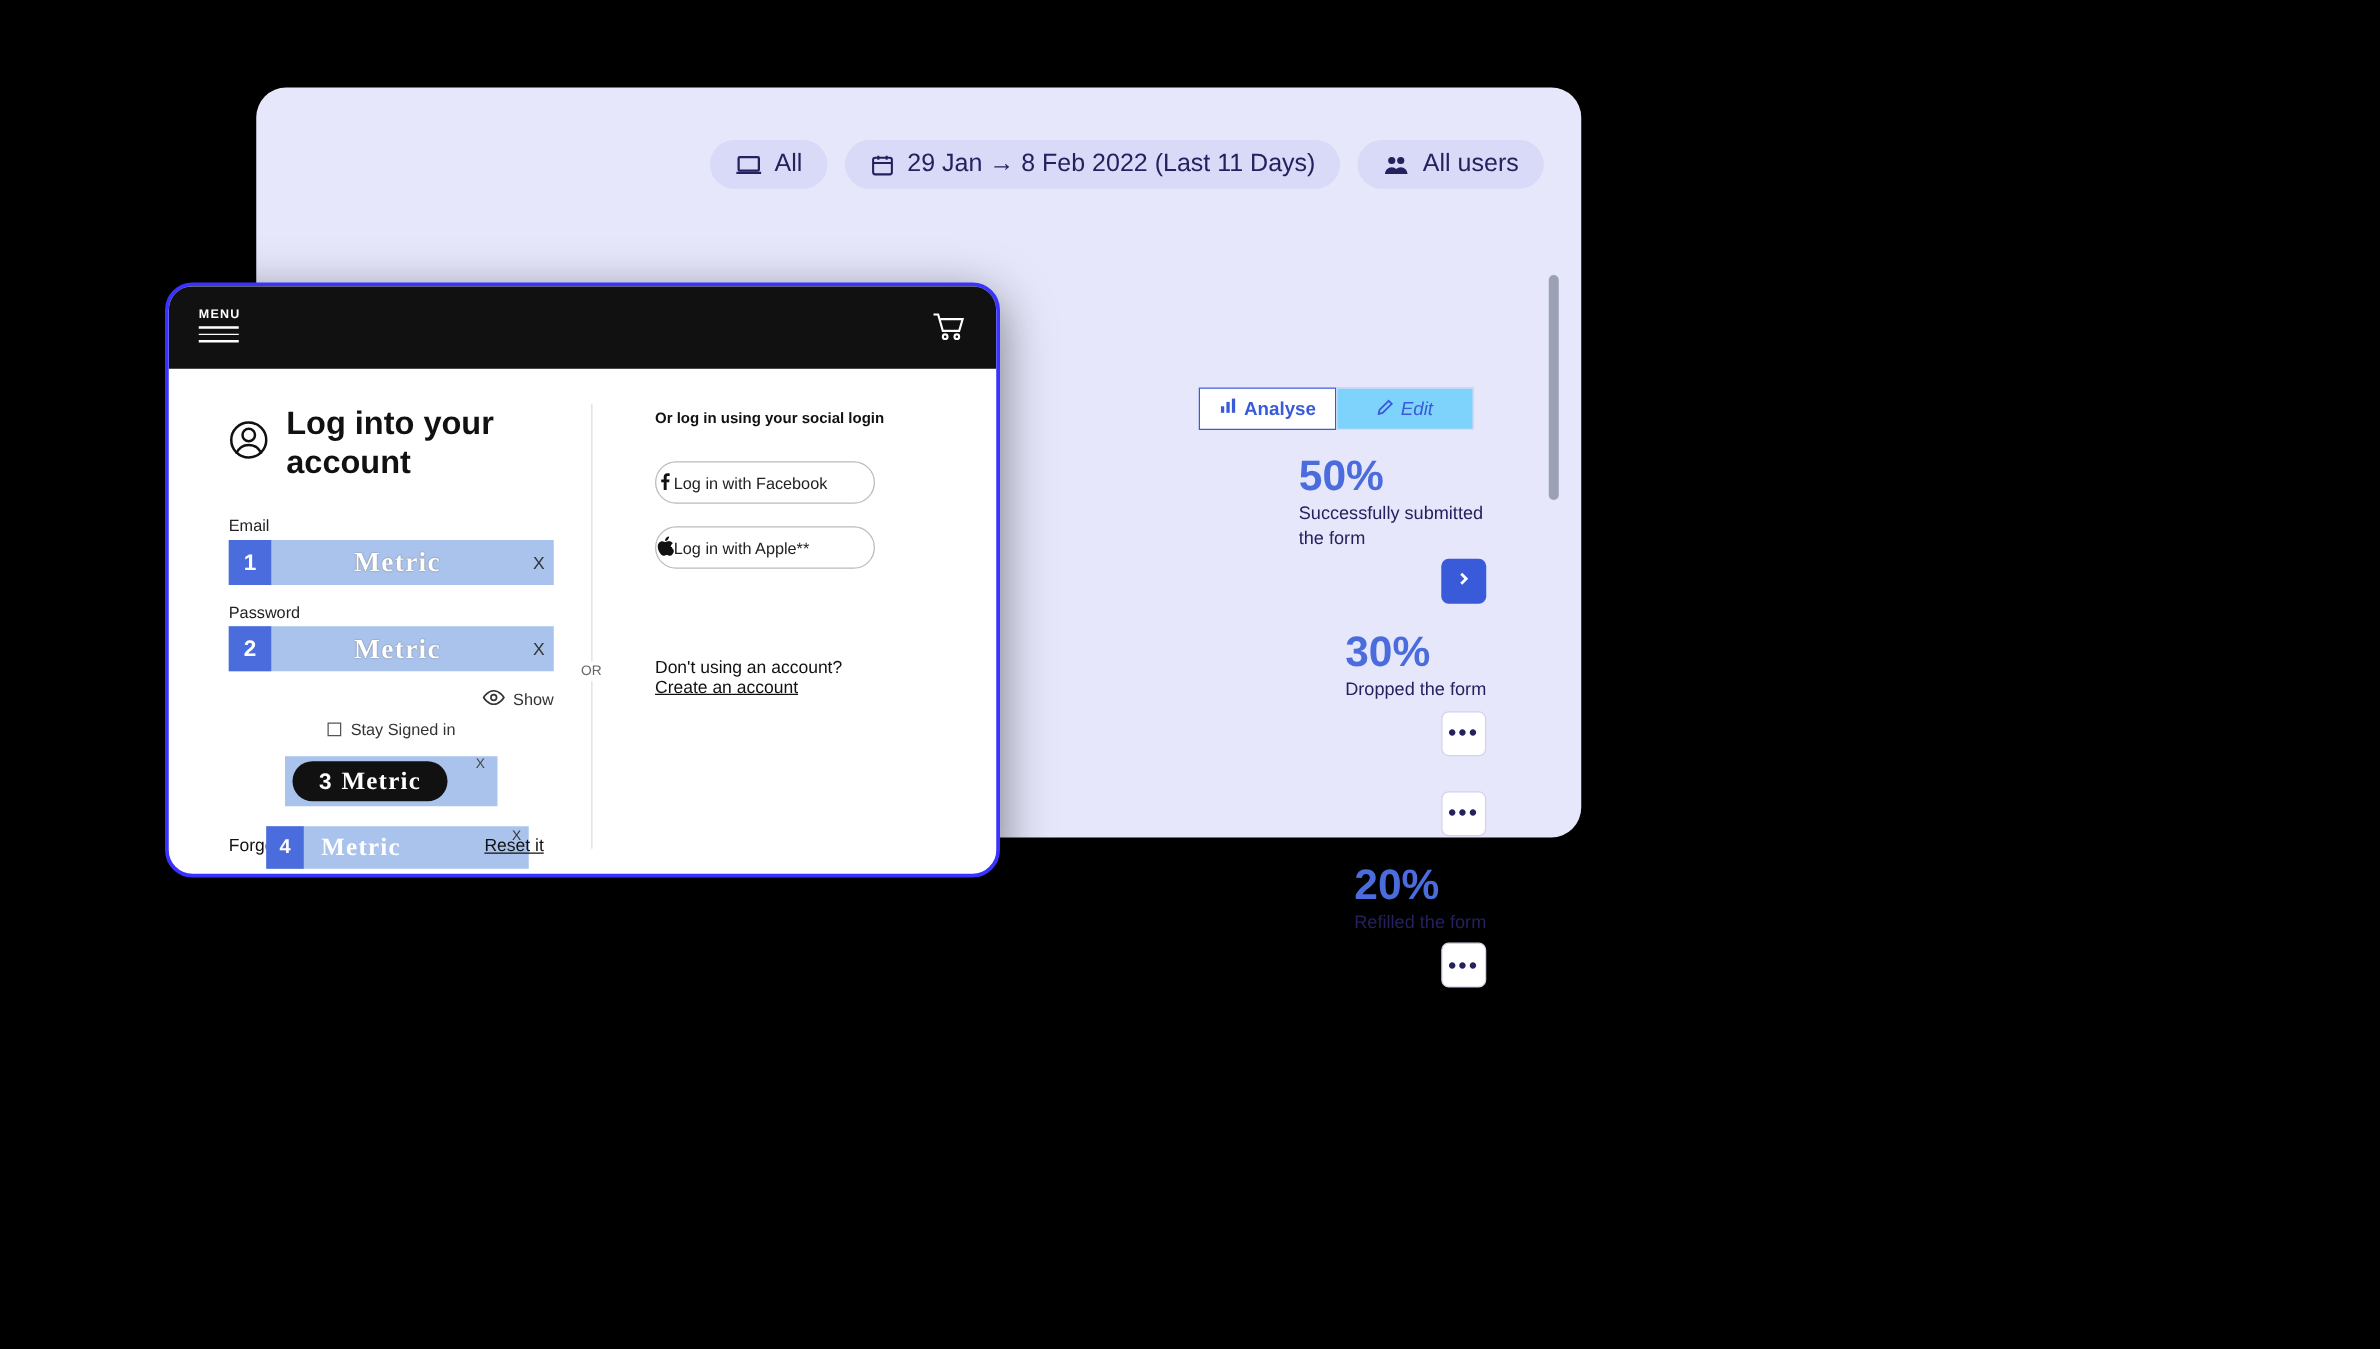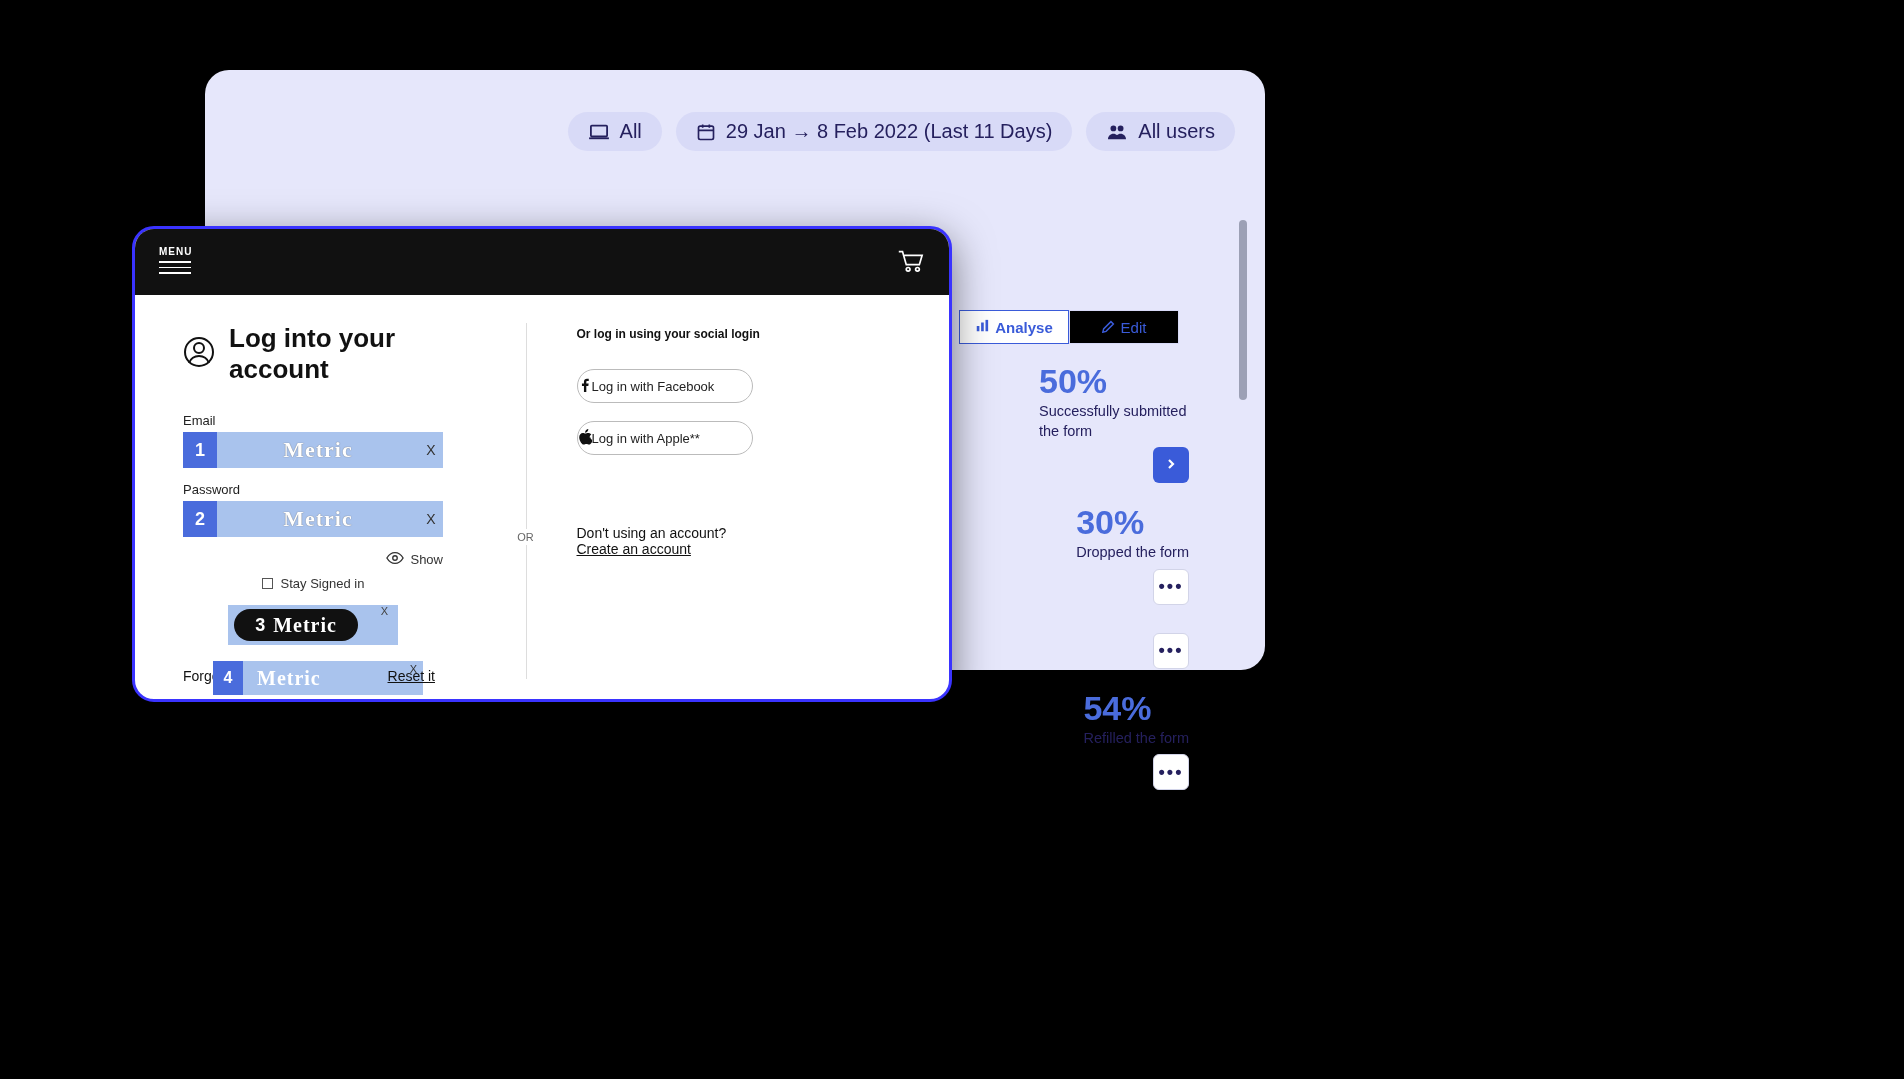--- a/index.html
+++ b/index.html
@@ -78,23 +78,24 @@
     gap: 6px;
     cursor: pointer;
   }
   .seg-btn.active {
     background: #fff;
     color: #3a5bd9;
     border: 1.5px solid #3a5bd9;
     font-weight: 600;
   }
   .seg-btn.inactive {
-    background: #000000;
+    background: #7dd3fc;
     color: #3a5bd9;
     border: 1.5px solid #d8daf7;
+    font-style: italic;
   }
   .stat-row {
     display: flex;
     align-items: flex-end;
     justify-content: space-between;
     margin-bottom: 22px;
     flex-direction: column;
   }
   .stat-info { flex: 1; }
   .stat-pct {
@@ -123,21 +124,21 @@
   }
   .stat-action.primary { background: #3a5bd9; color: #fff; }
   .stat-action.outline { background: #fff; border: 1.2px solid #d2d4e8; color: #25205e; }
   .dots { font-size: 18px; letter-spacing: 2px; font-weight: 700; }
 
   
   .device {
     position: absolute;
     left: 132px;
     top: 226px;
-    width: 820px;
+    width: 668px;
     height: 476px;
     background: #fff;
     border-radius: 22px;
     border: 3px solid #3a33ff;
     overflow: hidden;
     box-shadow: 0 12px 40px rgba(0,0,0,0.5);
   }
   .device-topbar {
     background: #111;
     height: 66px;
@@ -466,21 +467,21 @@
     </div>
 
     <div class="stat-row">
       <div class="stat-action outline">
         <span class="dots">•••</span>
       </div>
     </div>
 
     <div class="stat-row">
       <div class="stat-info">
-        <div class="stat-pct">54%</div>
+        <div class="stat-pct">20%</div>
         <div class="stat-desc">Refilled the form</div>
       </div>
       <div class="stat-action outline">
         <span class="dots">•••</span>
       </div>
     </div>
   </div>
 </div>
 
 <div class="device">

